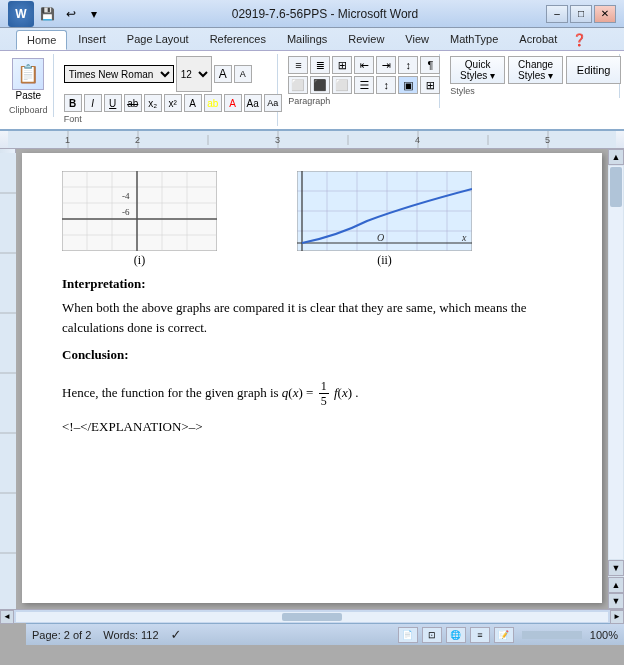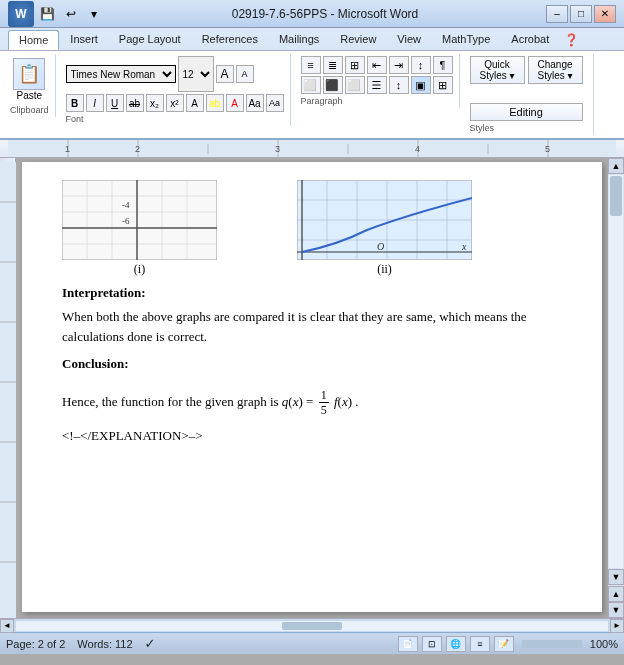--- a/index.html
+++ b/index.html
@@ -15,21 +15,21 @@
       padding: 0 8px;
       border-bottom: 1px solid #8a9ab0;
     }
     .title-bar-left { display: flex; align-items: center; gap: 4px; }
     .title-bar-title { font-size: 12px; font-family: Arial, sans-serif; color: #1a1a1a; flex: 1; text-align: center; }
     .title-bar-controls { display: flex; gap: 2px; }
     .title-btn { width: 22px; height: 18px; background: linear-gradient(to bottom, #e8f0fa, #c8d8ee); border: 1px solid #8a9ab0; font-size: 10px; cursor: pointer; display: flex; align-items: center; justify-content: center; font-family: Arial; }
 
     
     .ribbon { background: linear-gradient(to bottom, #dce9f8, #c5d8f0); border-bottom: 2px solid #8aabcc; }
-    .ribbon-tabs { display: flex; padding: 2px 8px 0; gap: 1px; }
+    .ribbon-tabs { display: flex; padding: 2px 16px 0; gap: 1px; }
     .ribbon-tab { padding: 3px 10px; font-size: 11px; font-family: Arial; cursor: pointer; border-radius: 3px 3px 0 0; background: transparent; color: #222; }
     .ribbon-tab.active { background: white; border: 1px solid #8aabcc; border-bottom: 1px solid white; color: #333; }
 
     .ribbon-content { background: white; border-top: 1px solid #aac; padding: 3px 4px; display: flex; gap: 4px; align-items: flex-start; }
     .ribbon-group { border-right: 1px solid #c8d8e8; padding: 2px 6px; display: flex; flex-direction: column; align-items: center; min-width: 40px; }
     .ribbon-group-label { font-size: 9px; font-family: Arial; color: #555; margin-top: 2px; }
 
     .paste-btn { display: flex; flex-direction: column; align-items: center; cursor: pointer; padding: 2px; }
     .paste-icon { width: 32px; height: 32px; background: linear-gradient(135deg, #e8f4ff, #cce0ff); border: 1px solid #aac; display: flex; align-items: center; justify-content: center; font-size: 18px; }
 
@@ -70,21 +70,21 @@
     .conclusion-text { font-size: 13px; line-height: 1.6; margin-bottom: 10px; }
     .xml-comment { font-size: 13px; margin-top: 8px; }
 
     
     .formula { font-family: 'Times New Roman', serif; font-size: 13px; }
     .fraction { display: inline-flex; flex-direction: column; align-items: center; vertical-align: middle; margin: 0 2px; line-height: 1; }
     .frac-num { border-bottom: 1px solid black; padding: 0 2px; font-size: 12px; line-height: 1.2; }
     .frac-den { padding: 0 2px; font-size: 12px; line-height: 1.2; }
 
     
-    .status-bar { height: 22px; background: linear-gradient(to bottom, #c8d8ee, #b0c4dc); border-top: 1px solid #8aabcc; display: flex; align-items: center; justify-content: space-between; padding: 0 6px; font-size: 11px; font-family: Arial; color: #222; }
+    .status-bar { height: 22px; background: linear-gradient(to bottom, #c8d8ee, #b0c4dc); border-top: 1px solid #8aabcc; display: flex; align-items: center; justify-content: space-between; padding: 0 6px; font-size: 11px; font-family: Arial; color: #222; margin-left: 26px; }
     .status-left { display: flex; gap: 12px; align-items: center; }
     .status-right { display: flex; gap: 4px; align-items: center; }
     .view-btn { width: 20px; height: 16px; background: #d8e8f8; border: 1px solid #aab; font-size: 9px; display: flex; align-items: center; justify-content: center; cursor: pointer; }
     .zoom-slider { width: 60px; height: 8px; background: #b0c4d8; margin: 0 4px; }
     svg.graph-svg { display: block; }
 
     
     .office-btn { width: 26px; height: 26px; background: radial-gradient(circle, #4a7fc1, #2a5fa0); border-radius: 3px; display: flex; align-items: center; justify-content: center; cursor: pointer; }
     .office-icon { color: white; font-size: 12px; font-family: Arial; font-weight: bold; }
 
@@ -184,21 +184,21 @@
           <button class="para-btn">☰</button>
           <button class="para-btn">↕</button>
           <button class="para-btn" style="background:#c8e0ff;">▣</button>
           <button class="para-btn">⊞</button>
         </div>
       </div>
       <span class="ribbon-group-label">Paragraph</span>
     </div>
 
     <div class="ribbon-group" style="min-width:130px; align-items:flex-start;">
-      <div style="display:flex; gap:19px; flex-direction:column;">
+      <div style="display:flex; gap:3px; flex-direction:row;">
         <div style="display:flex; gap:3px;">
           <button class="style-btn" style="font-family:Arial; font-size:10px;">Quick<br>Styles ▾</button>
           <button class="style-btn" style="font-family:Arial; font-size:10px;">Change<br>Styles ▾</button>
         </div>
         <button class="style-btn" style="font-family:Arial; font-size:11px;">Editing</button>
       </div>
       <span class="ribbon-group-label">Styles</span>
     </div>
   </div>
 </div>

